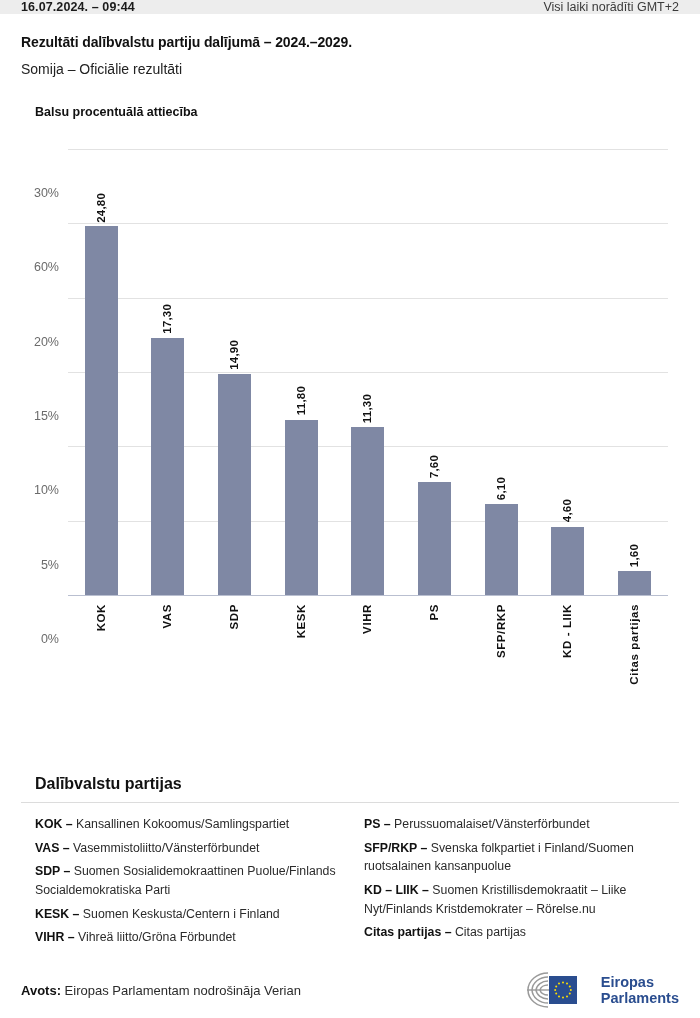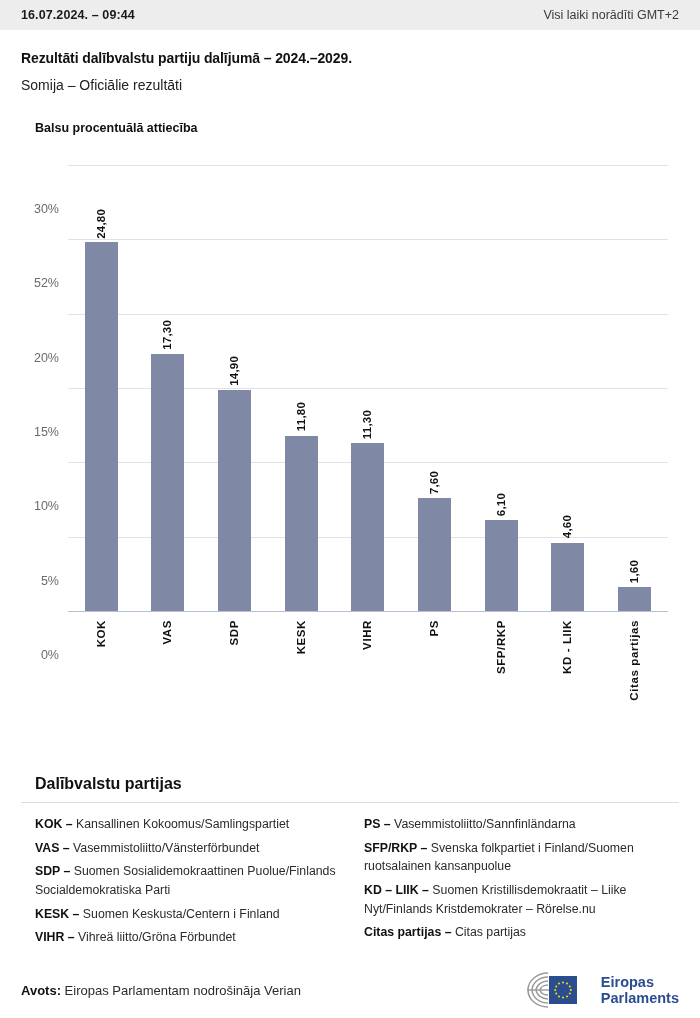--- a/index.html
+++ b/index.html
@@ -7,21 +7,21 @@
     width:700px;height:1018px;
     background:#ffffff;
     font-family:"Liberation Sans", sans-serif;
     color:#1b1b1b;
     overflow:hidden;
     position:relative;
   }
 
   
   .topbar{
-    height:30px;
+    height:14px;
     background:#ededed;
     display:flex;
     align-items:center;
     justify-content:space-between;
     padding:0 21px;
     box-sizing:border-box;
   }
   .topbar-date{font-size:12.5px;font-weight:bold;color:#1b1b1b;letter-spacing:.1px;}
   .topbar-tz{font-size:12.5px;color:#3a3a3a;}
 
@@ -132,21 +132,21 @@
 
 <div class="chart-section">
   <div class="chart-caption">Balsu procentuālā attiecība</div>
 
   <div class="chart-wrap">
     <div class="plot">
       <div id="gridlines">
           <div class="gridline" style="top: 0px;"></div>
           <div class="ylabel" style="top: 0px;">30%</div>
           <div class="gridline" style="top: 74.3333px;"></div>
-          <div class="ylabel" style="top: 74.3333px;">52%</div>
+          <div class="ylabel" style="top: 74.3333px;">60%</div>
           <div class="gridline" style="top: 148.667px;"></div>
           <div class="ylabel" style="top: 148.667px;">20%</div>
           <div class="gridline" style="top: 223px;"></div>
           <div class="ylabel" style="top: 223px;">15%</div>
           <div class="gridline" style="top: 297.333px;"></div>
           <div class="ylabel" style="top: 297.333px;">10%</div>
           <div class="gridline" style="top: 371.667px;"></div>
           <div class="ylabel" style="top: 371.667px;">5%</div>
           <div class="gridline base" style="top: 446px;"></div>
           <div class="ylabel" style="top: 446px;">0%</div>
@@ -227,21 +227,21 @@
   <div class="legend-rule"></div>
   <div class="legend-cols">
     <div class="legend-col" id="legend-left">
         <div class="legend-item"><b>KOK –</b><span> Kansallinen Kokoomus/Samlingspartiet</span></div>
         <div class="legend-item"><b>VAS –</b><span> Vasemmistoliitto/Vänsterförbundet</span></div>
         <div class="legend-item"><b>SDP –</b><span> Suomen Sosialidemokraattinen Puolue/Finlands Socialdemokratiska Parti</span></div>
         <div class="legend-item"><b>KESK –</b><span> Suomen Keskusta/Centern i Finland</span></div>
         <div class="legend-item"><b>VIHR –</b><span> Vihreä liitto/Gröna Förbundet</span></div>
       </div>
     <div class="legend-col" id="legend-right">
-        <div class="legend-item"><b>PS –</b><span> Vasemmistoliitto/Sannfinländarna</span></div>
+        <div class="legend-item"><b>PS –</b><span> Perussuomalaiset/Vänsterförbundet</span></div>
         <div class="legend-item"><b>SFP/RKP –</b><span> Svenska folkpartiet i Finland/Suomen ruotsalainen kansanpuolue</span></div>
         <div class="legend-item"><b>KD – LIIK –</b><span> Suomen Kristillisdemokraatit – Liike Nyt/Finlands Kristdemokrater – Rörelse.nu</span></div>
         <div class="legend-item"><b>Citas partijas –</b><span> Citas partijas</span></div>
       </div>
   </div>
 </div>
 
 <div class="footer">
   <div class="source">
     <b>Avots:</b>

